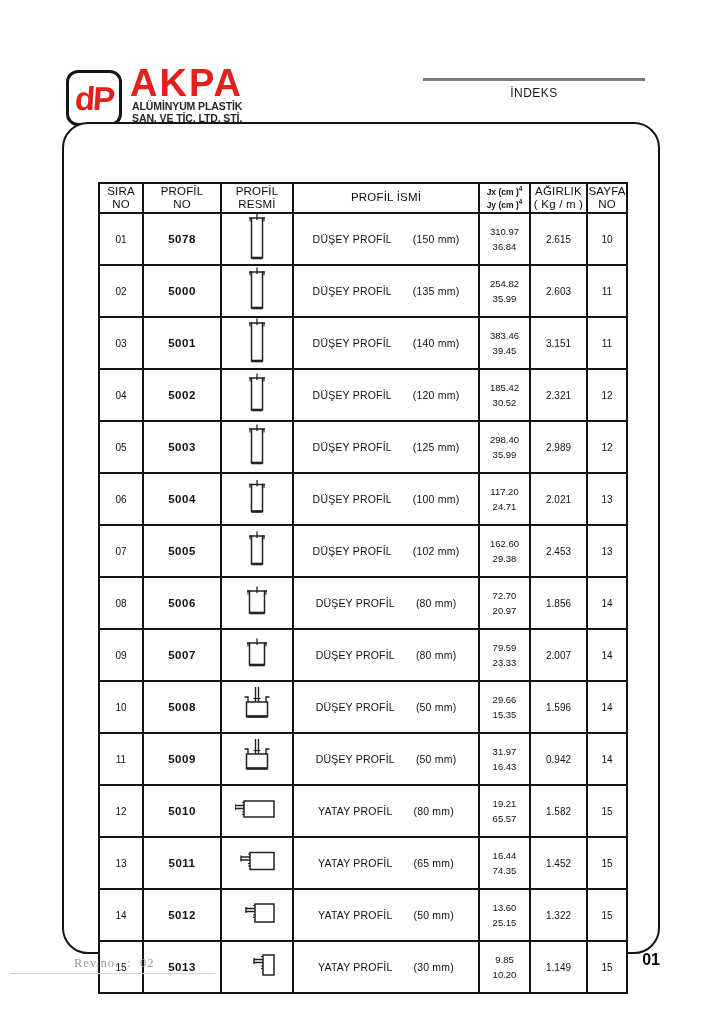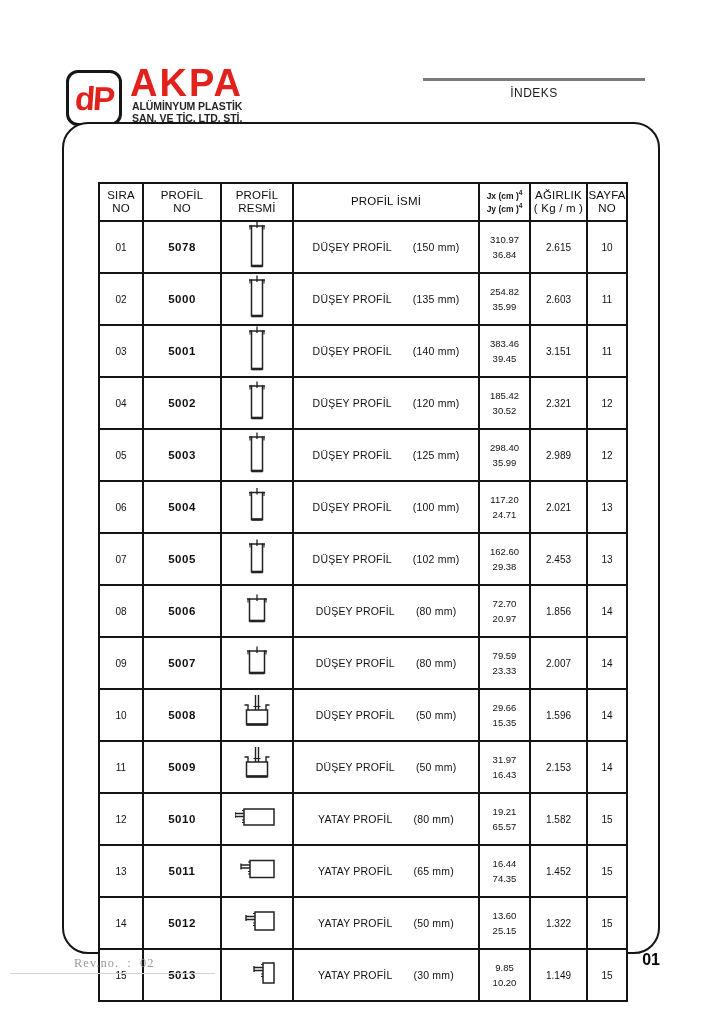--- a/index.html
+++ b/index.html
@@ -37,21 +37,21 @@
     border:2.5px solid #151515;border-radius:26px;background:#fff;
   }
   
   table.index{
     position:absolute;left:34px;top:58px;border-collapse:collapse;table-layout:fixed;
     background:#fff;border:2px solid #151515;
   }
   .index th,.index td{
     border:2px solid #151515;text-align:center;vertical-align:middle;padding:0;
   }
-  .index thead tr{height:38px;}
+  .index thead tr{height:30px;}
   .index tbody tr{height:45px;}
   .hdr{font-size:11.5px;font-weight:400;line-height:1.15;letter-spacing:0.2px;color:#0d0d0d;}
   .hdr-jxjy{font-size:8.5px;font-weight:700;line-height:1.35;text-align:left;padding-left:3px;}
   .hdr-jxjy sup{font-size:6.5px;}
   .c-sira{font-size:10px;}
   .c-no{font-size:11.5px;font-weight:700;letter-spacing:0.5px;}
   .c-isim{font-size:10.5px;letter-spacing:0.2px;}
   .c-isim .olcu{margin-left:9px;padding-left:12px;}
   .c-jxjy{font-size:9.5px;line-height:1.6;}
   .c-agirlik{font-size:10px;}
@@ -362,21 +362,21 @@
                 <rect x="11.5" y="20" width="21" height="14.5" stroke="#222" fill="none" stroke-width="1.5"></rect>
                 <path d="M11.5 34.5 H32.5" stroke="#222" fill="none" stroke-width="2.6"></path>
               </svg></span>
     </td>
     <td class="c-isim">
       <span>DÜŞEY PROFİL</span><span class="olcu">(50 mm)</span>
     </td>
     <td class="c-jxjy">
       <span>31.97</span><br><span>16.43</span>
     </td>
-    <td class="c-agirlik">2.153</td>
+    <td class="c-agirlik">0.942</td>
     <td class="c-sayfa">14</td>
   </tr>
 
   <tr>
     <td class="c-sira">12</td>
     <td class="c-no">5010</td>
     <td class="c-resim">
       <span class="icon-host"><svg width="44" height="46" viewBox="0 0 44 46" xmlns="http://www.w3.org/2000/svg">
                 <rect x="9" y="15" width="30" height="16" stroke="#222" fill="none" stroke-width="1.5"></rect>
                 <path d="M0 19.5 H 9 M0 22.5 H 9" stroke="#222" fill="none" stroke-width="1.3"></path>

